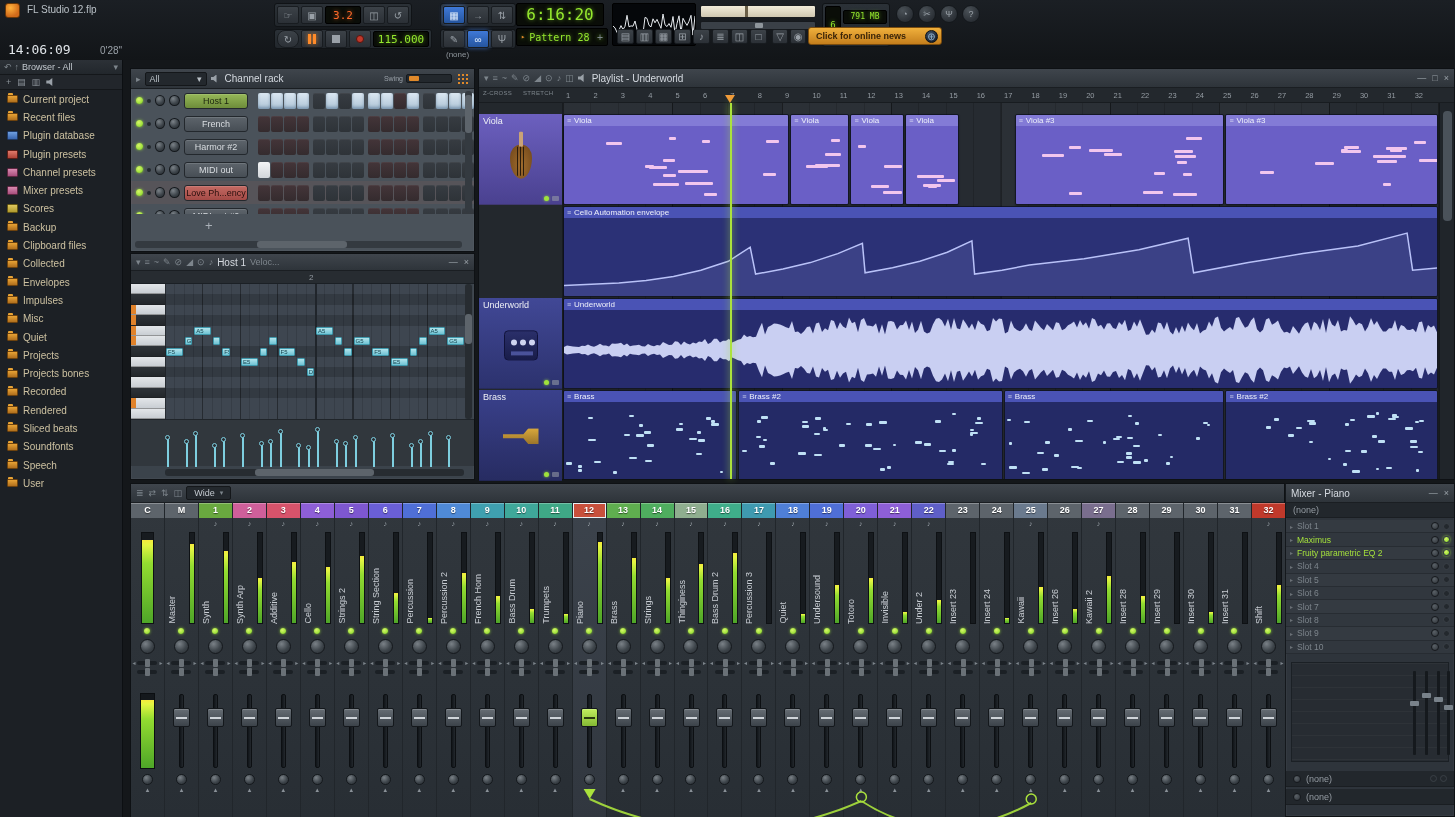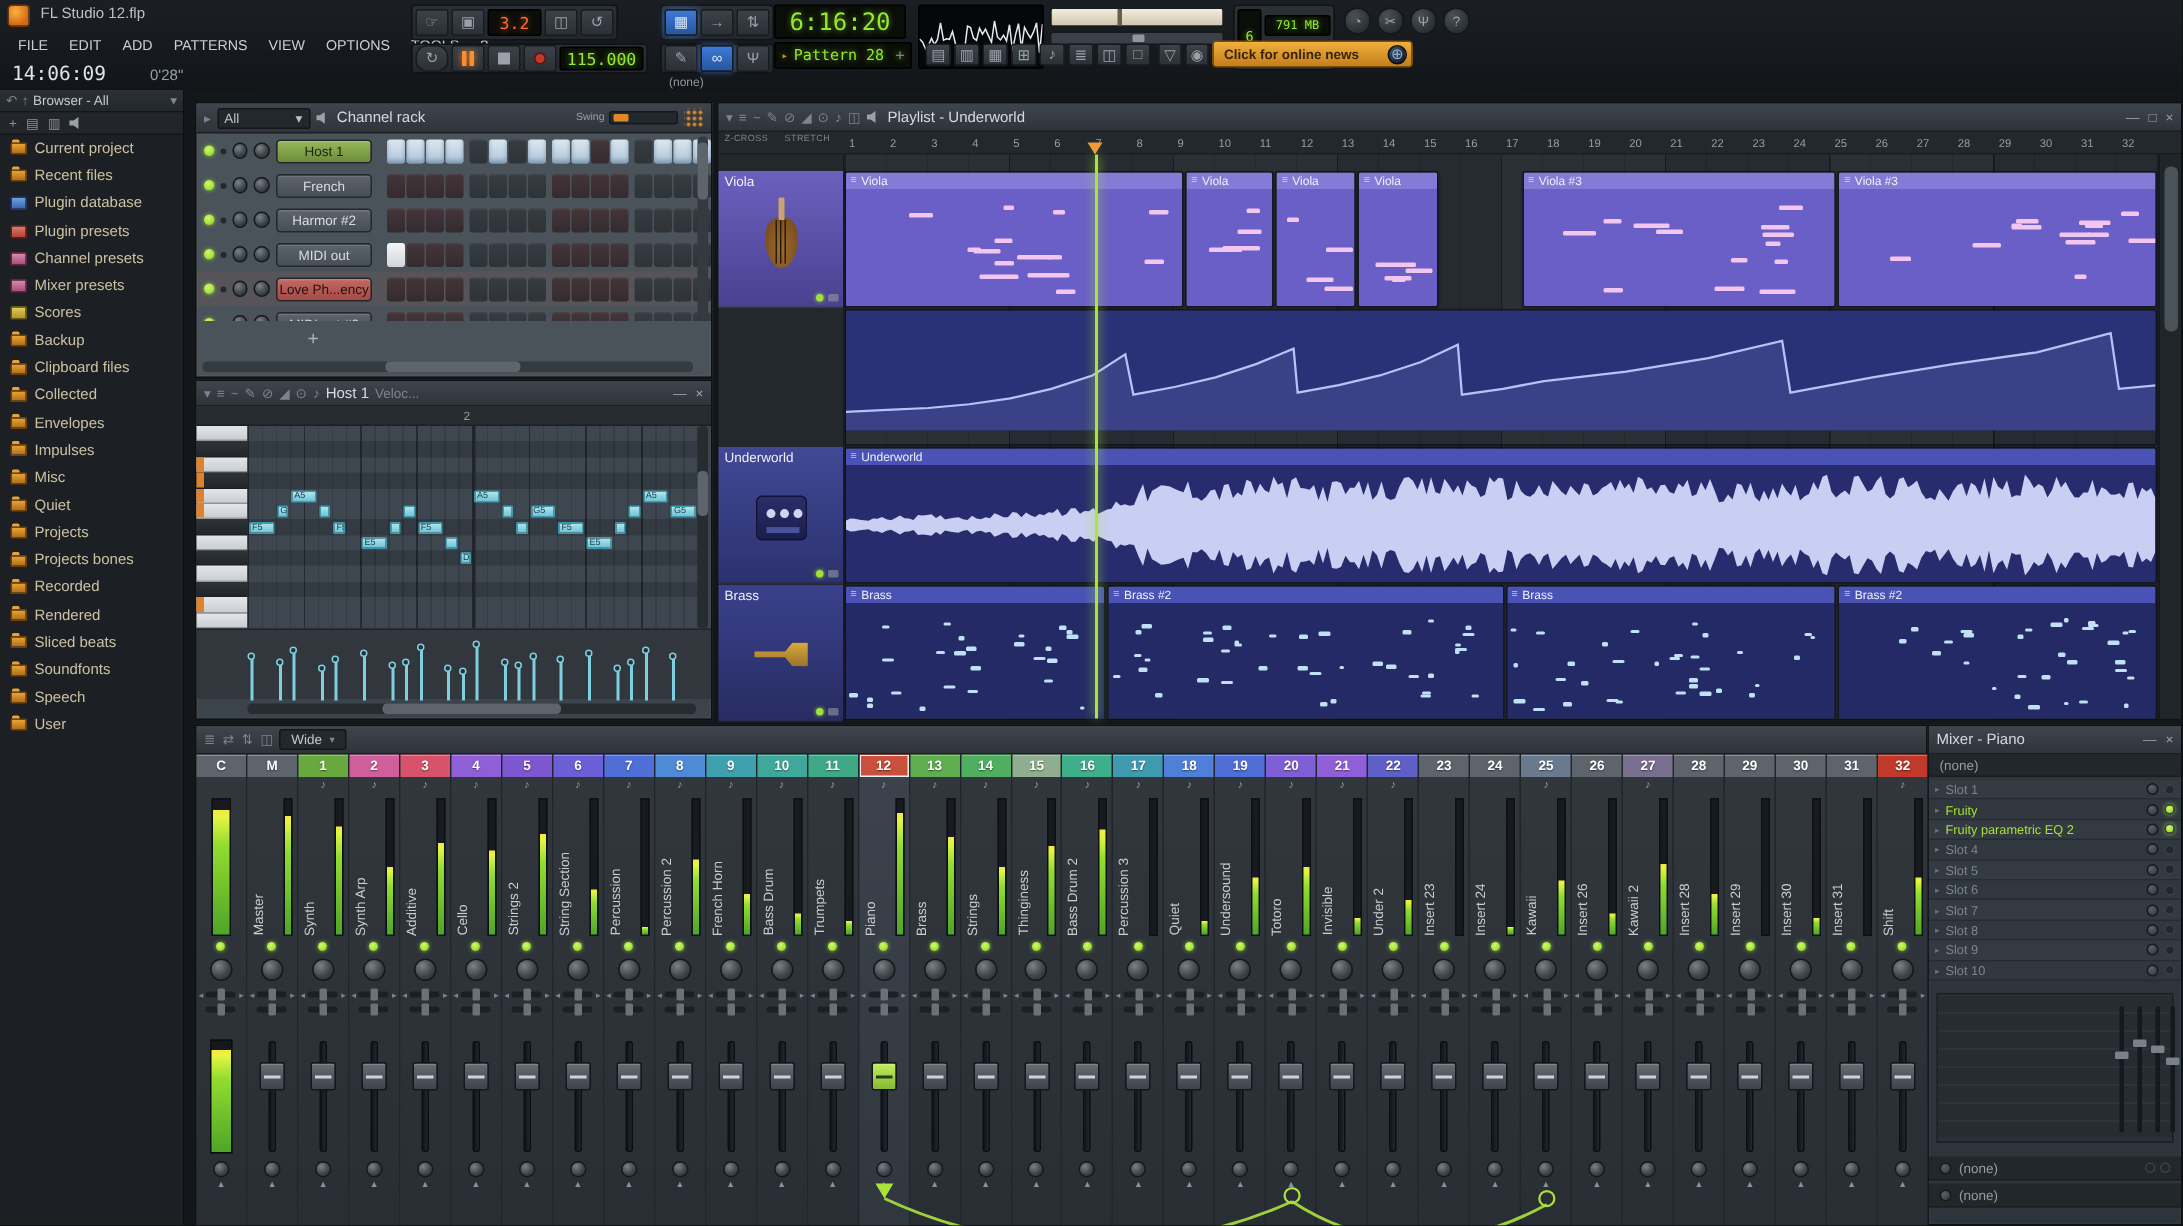--- a/index.html
+++ b/index.html
@@ -197,30 +197,20 @@
 svg{display:block}
 </style>
 </head>
 <body>
 
 <div id="root">
 
   <div id="topbar" class="abs">
     <div id="fl-logo" class="abs"></div>
     <div id="app-title" class="abs">FL Studio 12.flp</div>
-    <div id="menubar" class="abs">
-        <span>FILE</span>
-        <span>EDIT</span>
-        <span>ADD</span>
-        <span>PATTERNS</span>
-        <span>VIEW</span>
-        <span>OPTIONS</span>
-        <span>TOOLS</span>
-        <span>?</span>
-      </div>
     <div id="session-time" class="abs">14:06:09</div>
     <div id="rec-time" class="abs">0'28"</div>
 
     <div class="tpanel" style="left:274px;top:3px;height:24px">
       <span class="tbtn" id="sc1">☞</span>
       <span class="tbtn" id="sc2">▣</span>
       <span class="lcd red" style="width:36px;height:18px;font-size:11px">3.2</span>
       <span class="tbtn" id="sc3">◫</span>
       <span class="tbtn" id="sc4">↺</span>
     </div>
@@ -936,20 +926,24 @@
             <span class="pnote" style="background: rgb(242, 198, 238); left: 159.349px; top: 21.2729px; width: 21.3406px; height: 3px;"></span>
             <span class="pnote" style="background: rgb(242, 198, 238); left: 157.028px; top: 57.1811px; width: 7.39735px; height: 3px;"></span>
             <span class="pnote" style="background: rgb(242, 198, 238); left: 192.273px; top: 32.9504px; width: 25.7921px; height: 3px;"></span>
             <span class="pnote" style="background: rgb(242, 198, 238); left: 151.028px; top: 33.5808px; width: 19.6914px; height: 3px;"></span>
             <span class="pnote" style="background: rgb(242, 198, 238); left: 114.762px; top: 24.0723px; width: 20.2621px; height: 3px;"></span>
             <span class="pnote" style="background: rgb(242, 198, 238); left: 164.943px; top: 29.4249px; width: 14.6707px; height: 3px;"></span>
             <span class="pnote" style="background: rgb(242, 198, 238); left: 187.516px; top: 14.6386px; width: 12.084px; height: 3px;"></span>
           </div>
         </div>
         <div class="clip" style="left: 0px; top: 103px; width: 875px; height: 91px;">
+          <div class="ct" style="background: rgb(74, 83, 181);">
+            <span class="gl">≡</span>
+            <span>Cello Automation envelope</span>
+          </div>
           <div class="cb" style="background: rgb(43, 49, 118);">
             <svg width="874" height="80">
               <polygon points="0.0,67.6 27.4,66.3 54.8,65.0 82.1,62.5 109.5,58.6 136.9,52.2 164.3,43.3 186.2,29.2 191.6,56.1 219.0,51.0 246.4,44.6 273.8,35.6 298.4,25.4 301.1,54.8 328.5,49.7 355.9,43.3 383.3,34.3 407.9,22.8 410.6,56.1 438.0,52.2 465.4,47.1 520.1,40.7 574.9,31.8 624.1,20.2 629.6,54.8 684.4,44.6 739.1,35.6 793.9,27.9 843.1,15.1 848.6,52.2 876.0,49.7 876,80 0,80" fill="rgba(170,180,245,0.13)"></polygon>
               <polyline points="0.0,67.6 27.4,66.3 54.8,65.0 82.1,62.5 109.5,58.6 136.9,52.2 164.3,43.3 186.2,29.2 191.6,56.1 219.0,51.0 246.4,44.6 273.8,35.6 298.4,25.4 301.1,54.8 328.5,49.7 355.9,43.3 383.3,34.3 407.9,22.8 410.6,56.1 438.0,52.2 465.4,47.1 520.1,40.7 574.9,31.8 624.1,20.2 629.6,54.8 684.4,44.6 739.1,35.6 793.9,27.9 843.1,15.1 848.6,52.2 876.0,49.7" fill="none" stroke="#b9c2f8" stroke-width="1.5"></polyline>
             </svg>
           </div>
         </div>
         <div class="clip" style="left: 0px; top: 195px; width: 875px; height: 91px;">
           <div class="ct" style="background: rgb(74, 83, 181);">
             <span class="gl">≡</span>
@@ -2455,21 +2449,21 @@
     </div>
     <div id="fx-slots">
         <div class="fxslot">
           <span class="arr">▸</span>
           <span class="lbl">Slot 1</span>
           <span class="fxknob"></span>
           <span class="fxled"></span>
         </div>
         <div class="fxslot">
           <span class="arr">▸</span>
-          <span class="lbl on">Fruity</span>
+          <span class="lbl on">Maximus</span>
           <span class="fxknob"></span>
           <span class="fxled on"></span>
         </div>
         <div class="fxslot">
           <span class="arr">▸</span>
           <span class="lbl on">Fruity parametric EQ 2</span>
           <span class="fxknob"></span>
           <span class="fxled on"></span>
         </div>
         <div class="fxslot">

